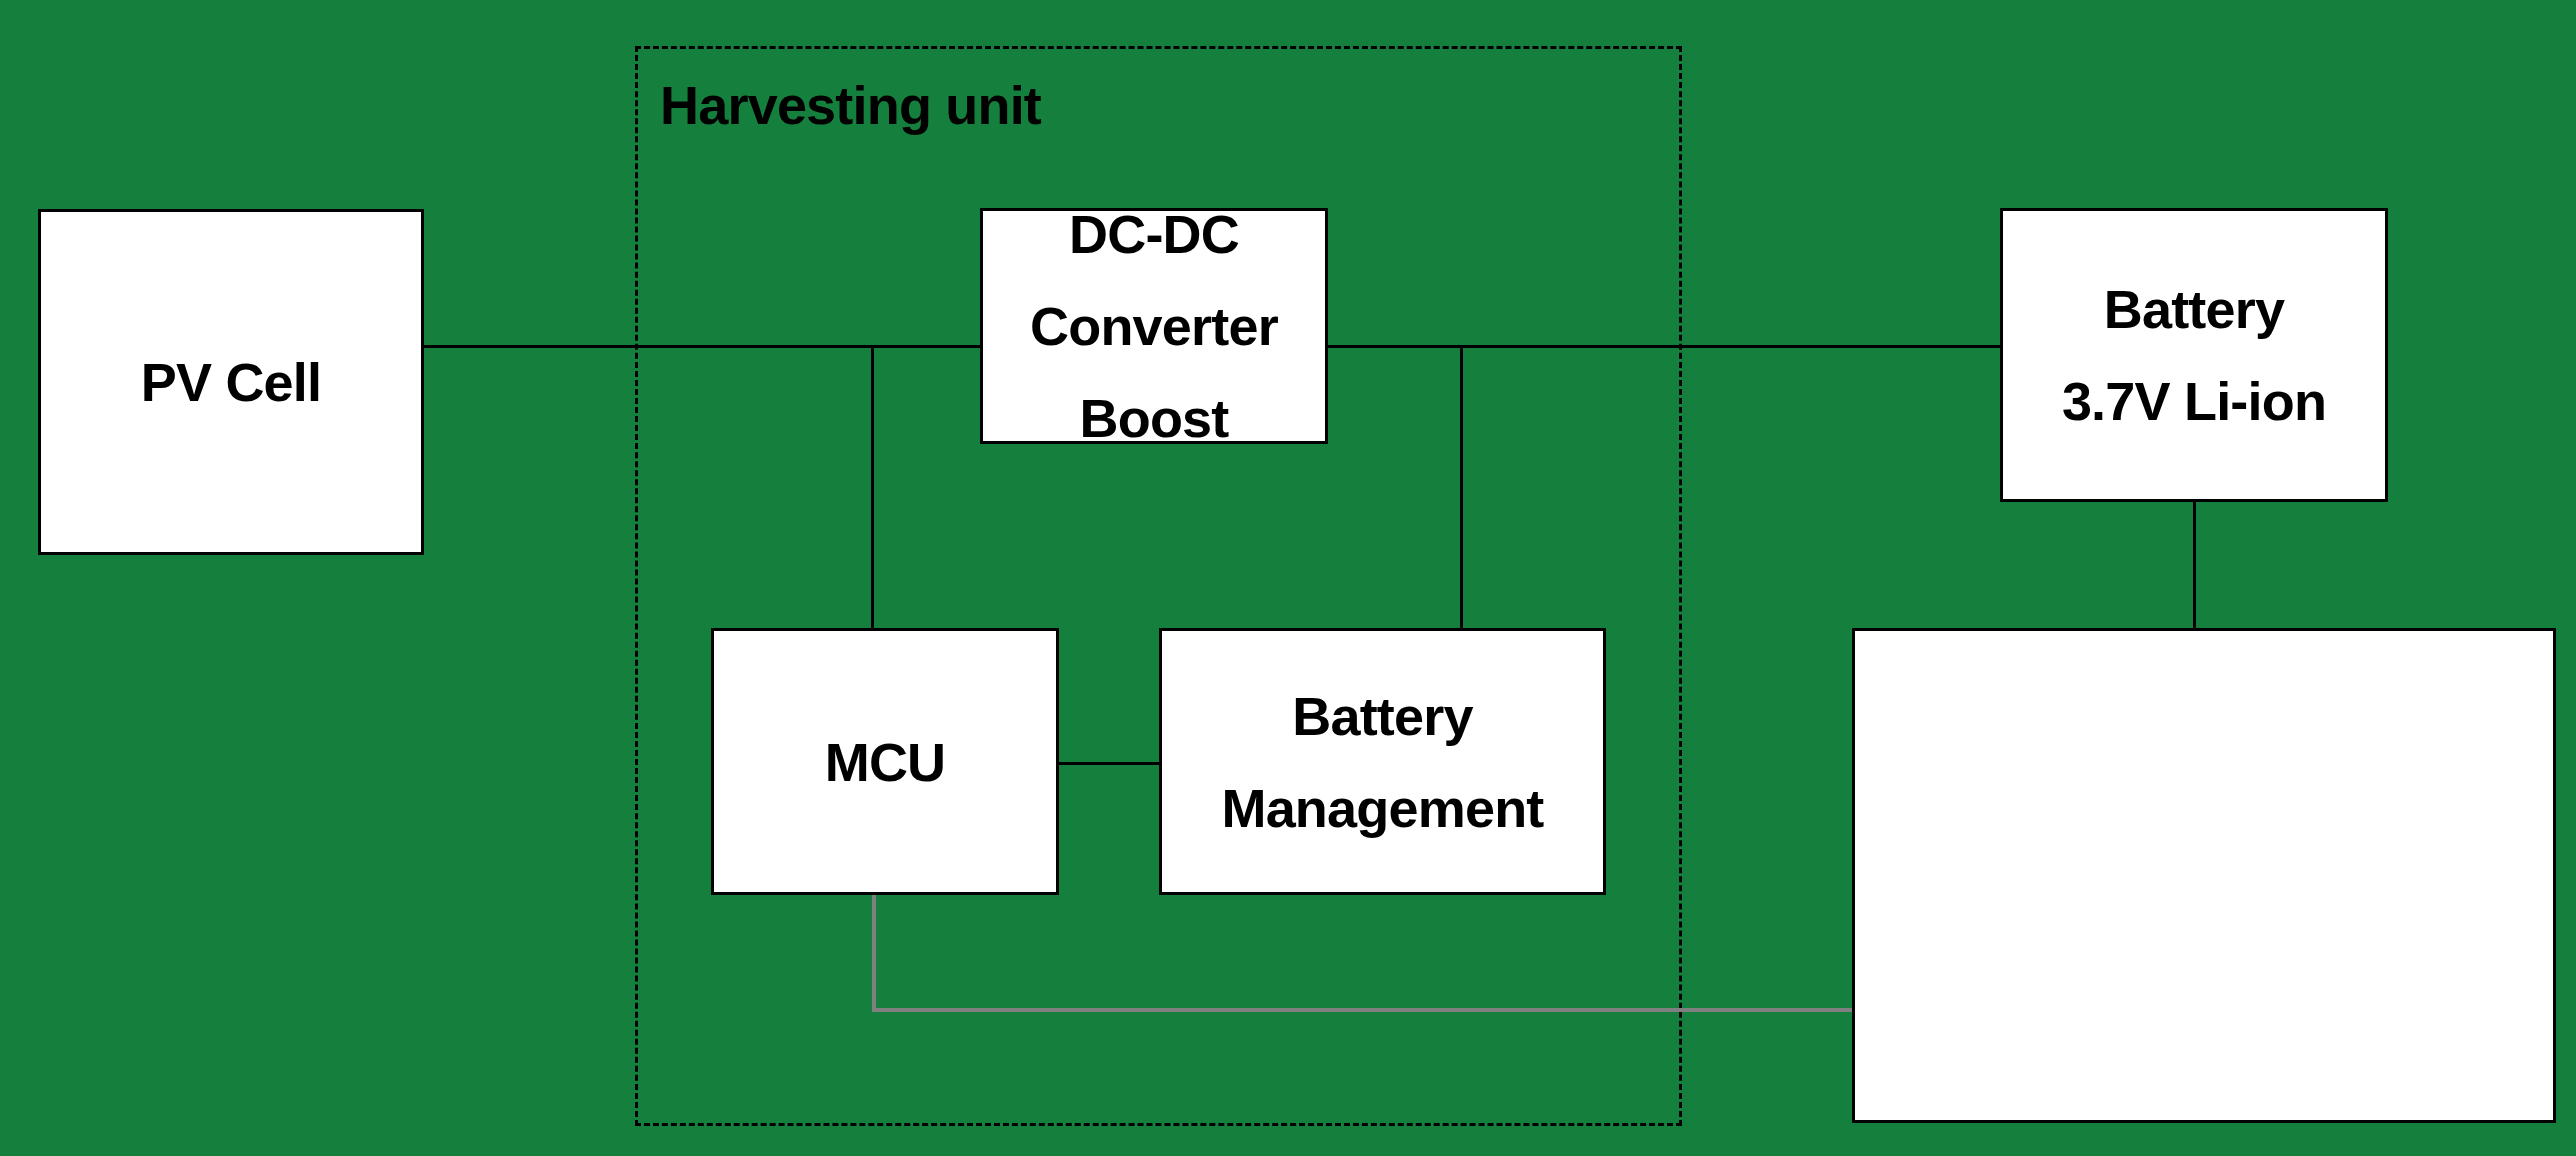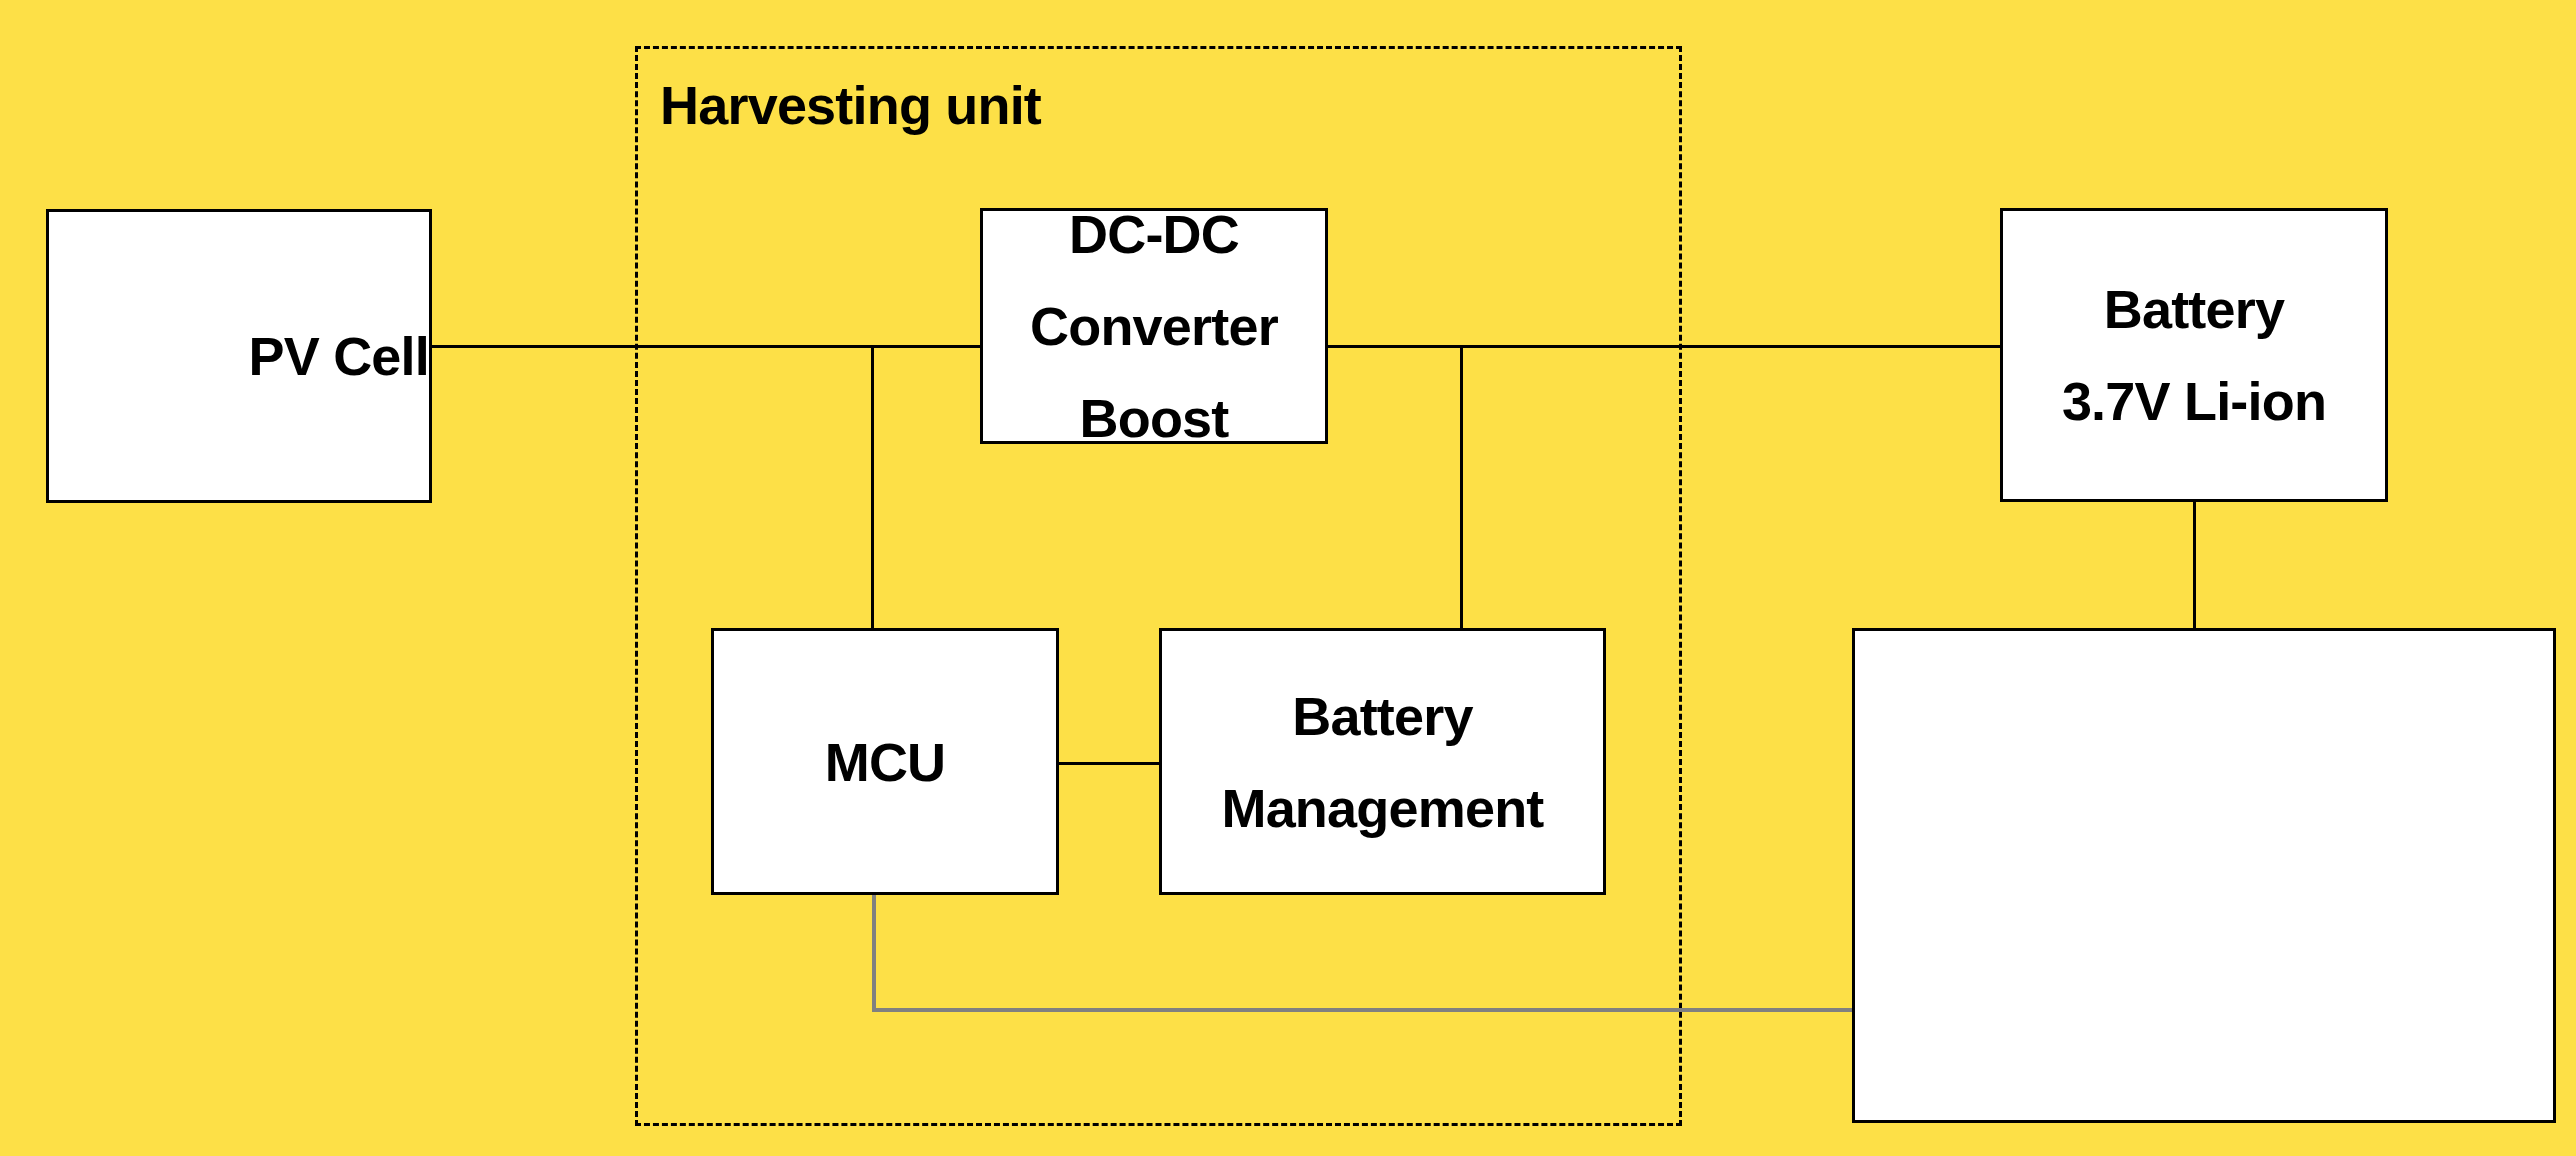--- a/index.html
+++ b/index.html
@@ -4,21 +4,21 @@
 <style>
   html, body {
     margin: 0;
     padding: 0;
     background: #ffffff;
   }
   #canvas {
     position: relative;
     width: 2576px;
     height: 1157px;
-    background: #fde047;
+    background: #15803d;
     font-family: "Liberation Sans", sans-serif;
     overflow: hidden;
   }
   .node {
     position: absolute;
     box-sizing: border-box;
     border: 3.3px solid #000000;
     background: #ffffff;
     display: flex;
     flex-direction: column;
@@ -57,21 +57,21 @@
     white-space: nowrap;
   }
   .wire {
     position: absolute;
     background: #000000;
   }
   .wire.gray {
     background: #808080;
   }
   
-  #node-pv-cell        { left: 46px;   top: 209px; width: 386px; height: 294px; align-items: flex-end; }
+  #node-pv-cell        { left: 38px;   top: 209px; width: 386px; height: 346px; }
   #node-dcdc           { left: 980px; top: 208px; width: 348px; height: 236px; }
   #node-battery        { left: 2000px; top: 208px; width: 388px; height: 294px; }
   #node-mcu            { left: 711px;  top: 628px; width: 348px; height: 267px; }
   #node-batt-mgmt      { left: 1159px; top: 628px; width: 447px; height: 267px; }
   #node-device         { left: 1852px; top: 628px; width: 704px; height: 495px; }
   
   #wire-pv-to-dcdc     { left: 424px;  top: 345px;  width: 556px;  height: 3.3px; }
   #wire-dcdc-to-batt   { left: 1328px; top: 345px;  width: 673px;  height: 3.3px; }
   #wire-down-to-mcu    { left: 871px; top: 345px;  width: 3.3px;    height: 284px; }
   #wire-down-to-mgmt   { left: 1460px; top: 345px;  width: 3.3px;    height: 284px; }

